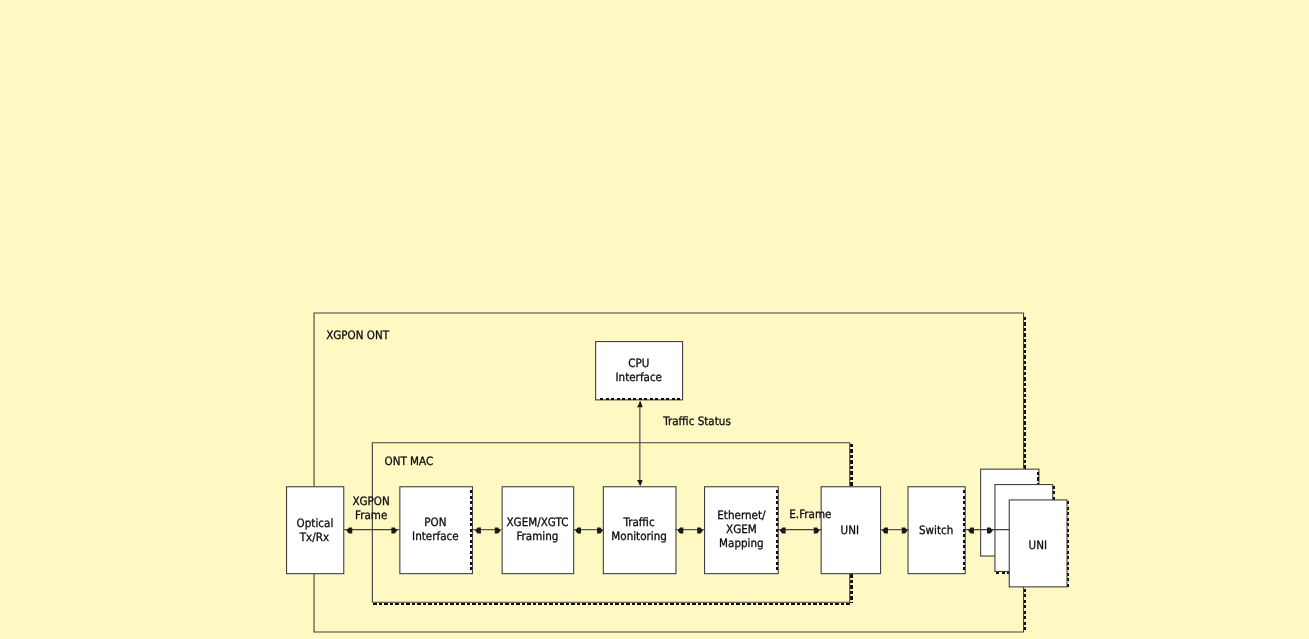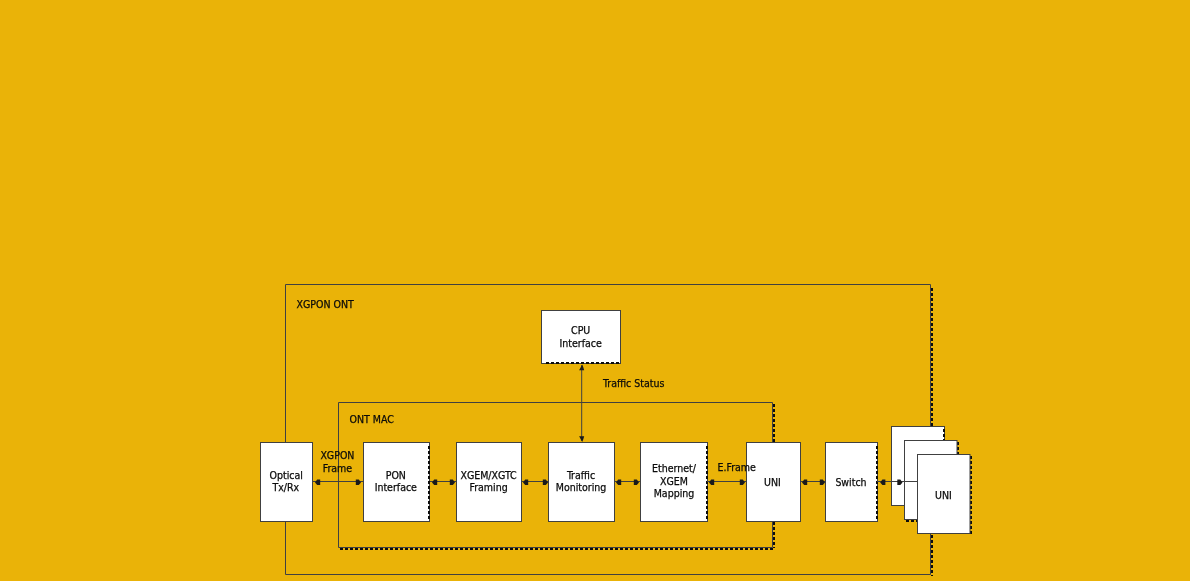--- a/index.html
+++ b/index.html
@@ -1,19 +1,19 @@
 <!DOCTYPE html>
 <html><head>
 <meta charset="utf-8">
 <title>XGPON ONT architecture block diagram</title>
 <style>
   html,body{margin:0;padding:0;background:#ffffff;}
   body{width:1190px;height:581px;overflow:hidden;
        font-family:"DejaVu Sans",sans-serif;font-stretch:condensed;}
-  #stage{position:relative;width:1190px;height:581px;background:#eab308;}
+  #stage{position:relative;width:1190px;height:581px;background:#fef9c3;}
   svg#diagram{position:absolute;left:0;top:0;width:1190px;height:581px;display:block;will-change:transform;}
   .blk{fill:#ffffff;stroke:#404040;stroke-width:1;}
   .sh{stroke:#0d0d0d;stroke-width:2;fill:none;stroke-dasharray:3 2;stroke-linecap:butt;shape-rendering:crispEdges;}
   .ln{stroke:#404040;stroke-width:1;fill:none;}
   .ah{fill:#1a1a1a;stroke:none;}
   text{font-family:"DejaVu Sans",sans-serif;font-stretch:condensed;fill:#0a0a0a;stroke:#0a0a0a;stroke-width:0.25px;paint-order:stroke fill;}
   .blabel{font-size:10.5px;text-anchor:middle;}
   .flabel{font-size:10.5px;text-anchor:start;}
   .elabel{font-size:10.5px;text-anchor:middle;}
 </style>

